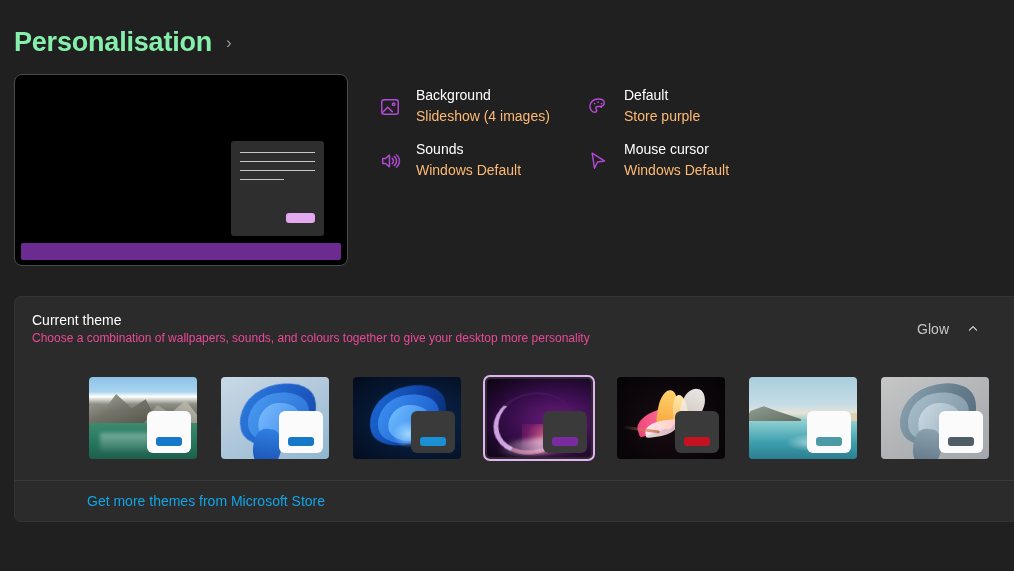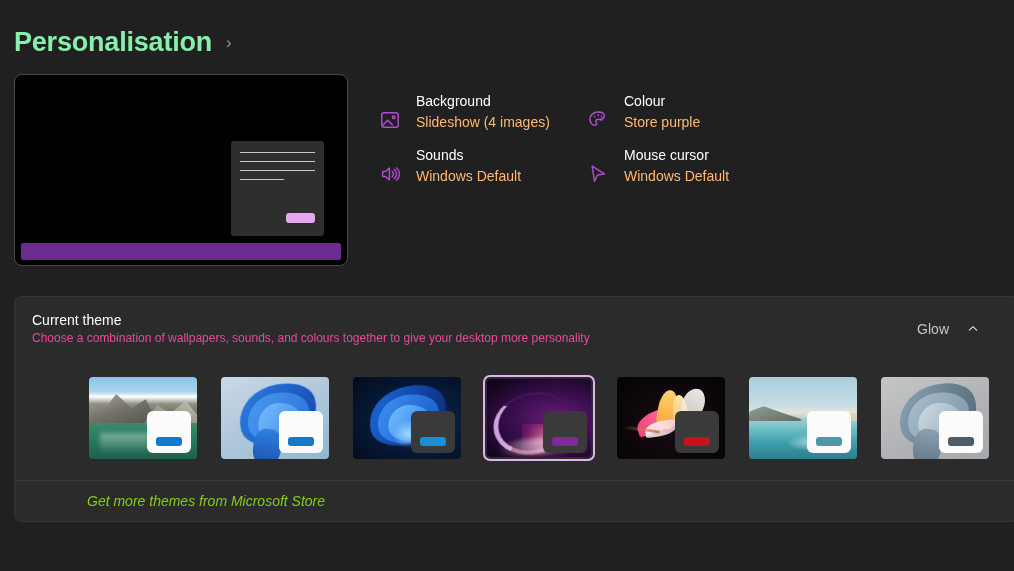--- a/index.html
+++ b/index.html
@@ -106,21 +106,21 @@
     padding-top: 4px;
   }
   .detail-grid {
     display: grid;
     grid-template-columns: 208px 208px;
     grid-template-rows: 54px 54px;
     column-gap: 0px;
   }
   .detail-item {
     display: flex;
-    align-items: flex-end;
+    align-items: center;
     gap: 14px;
   }
   .detail-icon {
     width: 24px;
     height: 24px;
     flex: 0 0 24px;
     color: #b24ad4;
     display: flex;
     align-items: center;
     justify-content: center;
@@ -366,22 +366,21 @@
   
   .card-divider { height: 1px; background: #3a3a3a; }
   .card-footer {
     display: flex;
     align-items: center;
     justify-content: space-between;
     padding: 12px 18px 12px 72px;
   }
   .footer-label {
     font-size: 14px;
-    color: #84cc16;
-    font-style: italic;
+    color: #0ea5e9;
   }
 </style>
 </head>
 <body>
 
 <div class="breadcrumb">
   <span class="crumb-parent">Personalisation</span>
   <span class="crumb-sep">›</span>
 </div>
 
@@ -421,21 +420,21 @@
         <span class="detail-icon">
           <svg width="22" height="22" viewBox="0 0 24 24" fill="none" stroke="currentColor" stroke-width="1.6">
             <path d="M12 3.2c-4.9 0-8.8 3.6-8.8 8.1 0 3.9 2.6 6.4 5.3 6.4 1.6 0 2.1-.9 2.1-1.8 0-1.3-1-1.6-1-2.7 0-1 .8-1.7 2-1.7h2.1c3 0 5.1-1.9 5.1-4.4 0-2.2-2.6-3.9-6.8-3.9z"></path>
             <circle cx="8.3" cy="8.2" r=".95" fill="currentColor" stroke="none"></circle>
             <circle cx="12.2" cy="6.7" r=".95" fill="currentColor" stroke="none"></circle>
             <circle cx="15.9" cy="8.4" r=".95" fill="currentColor" stroke="none"></circle>
             <circle cx="15.6" cy="12.2" r=".95" fill="currentColor" stroke="none"></circle>
           </svg>
         </span>
         <span class="detail-text">
-          <span class="detail-title">Colour</span><br>
+          <span class="detail-title">Default</span><br>
           <span class="detail-value">Store purple</span>
         </span>
       </div>
 
       <div class="detail-item">
         <span class="detail-icon">
           <svg width="22" height="22" viewBox="0 0 24 24" fill="none" stroke="currentColor" stroke-width="1.6" stroke-linejoin="round">
             <path d="M4 9.3h3.1L11.4 5.6v12.8L7.1 14.7H4z"></path>
             <path d="M14.4 9.1c.9.8 1.4 1.8 1.4 2.9s-.5 2.1-1.4 2.9" stroke-linecap="round"></path>
             <path d="M16.7 7c1.6 1.3 2.5 3 2.5 5s-.9 3.7-2.5 5" stroke-linecap="round"></path>

